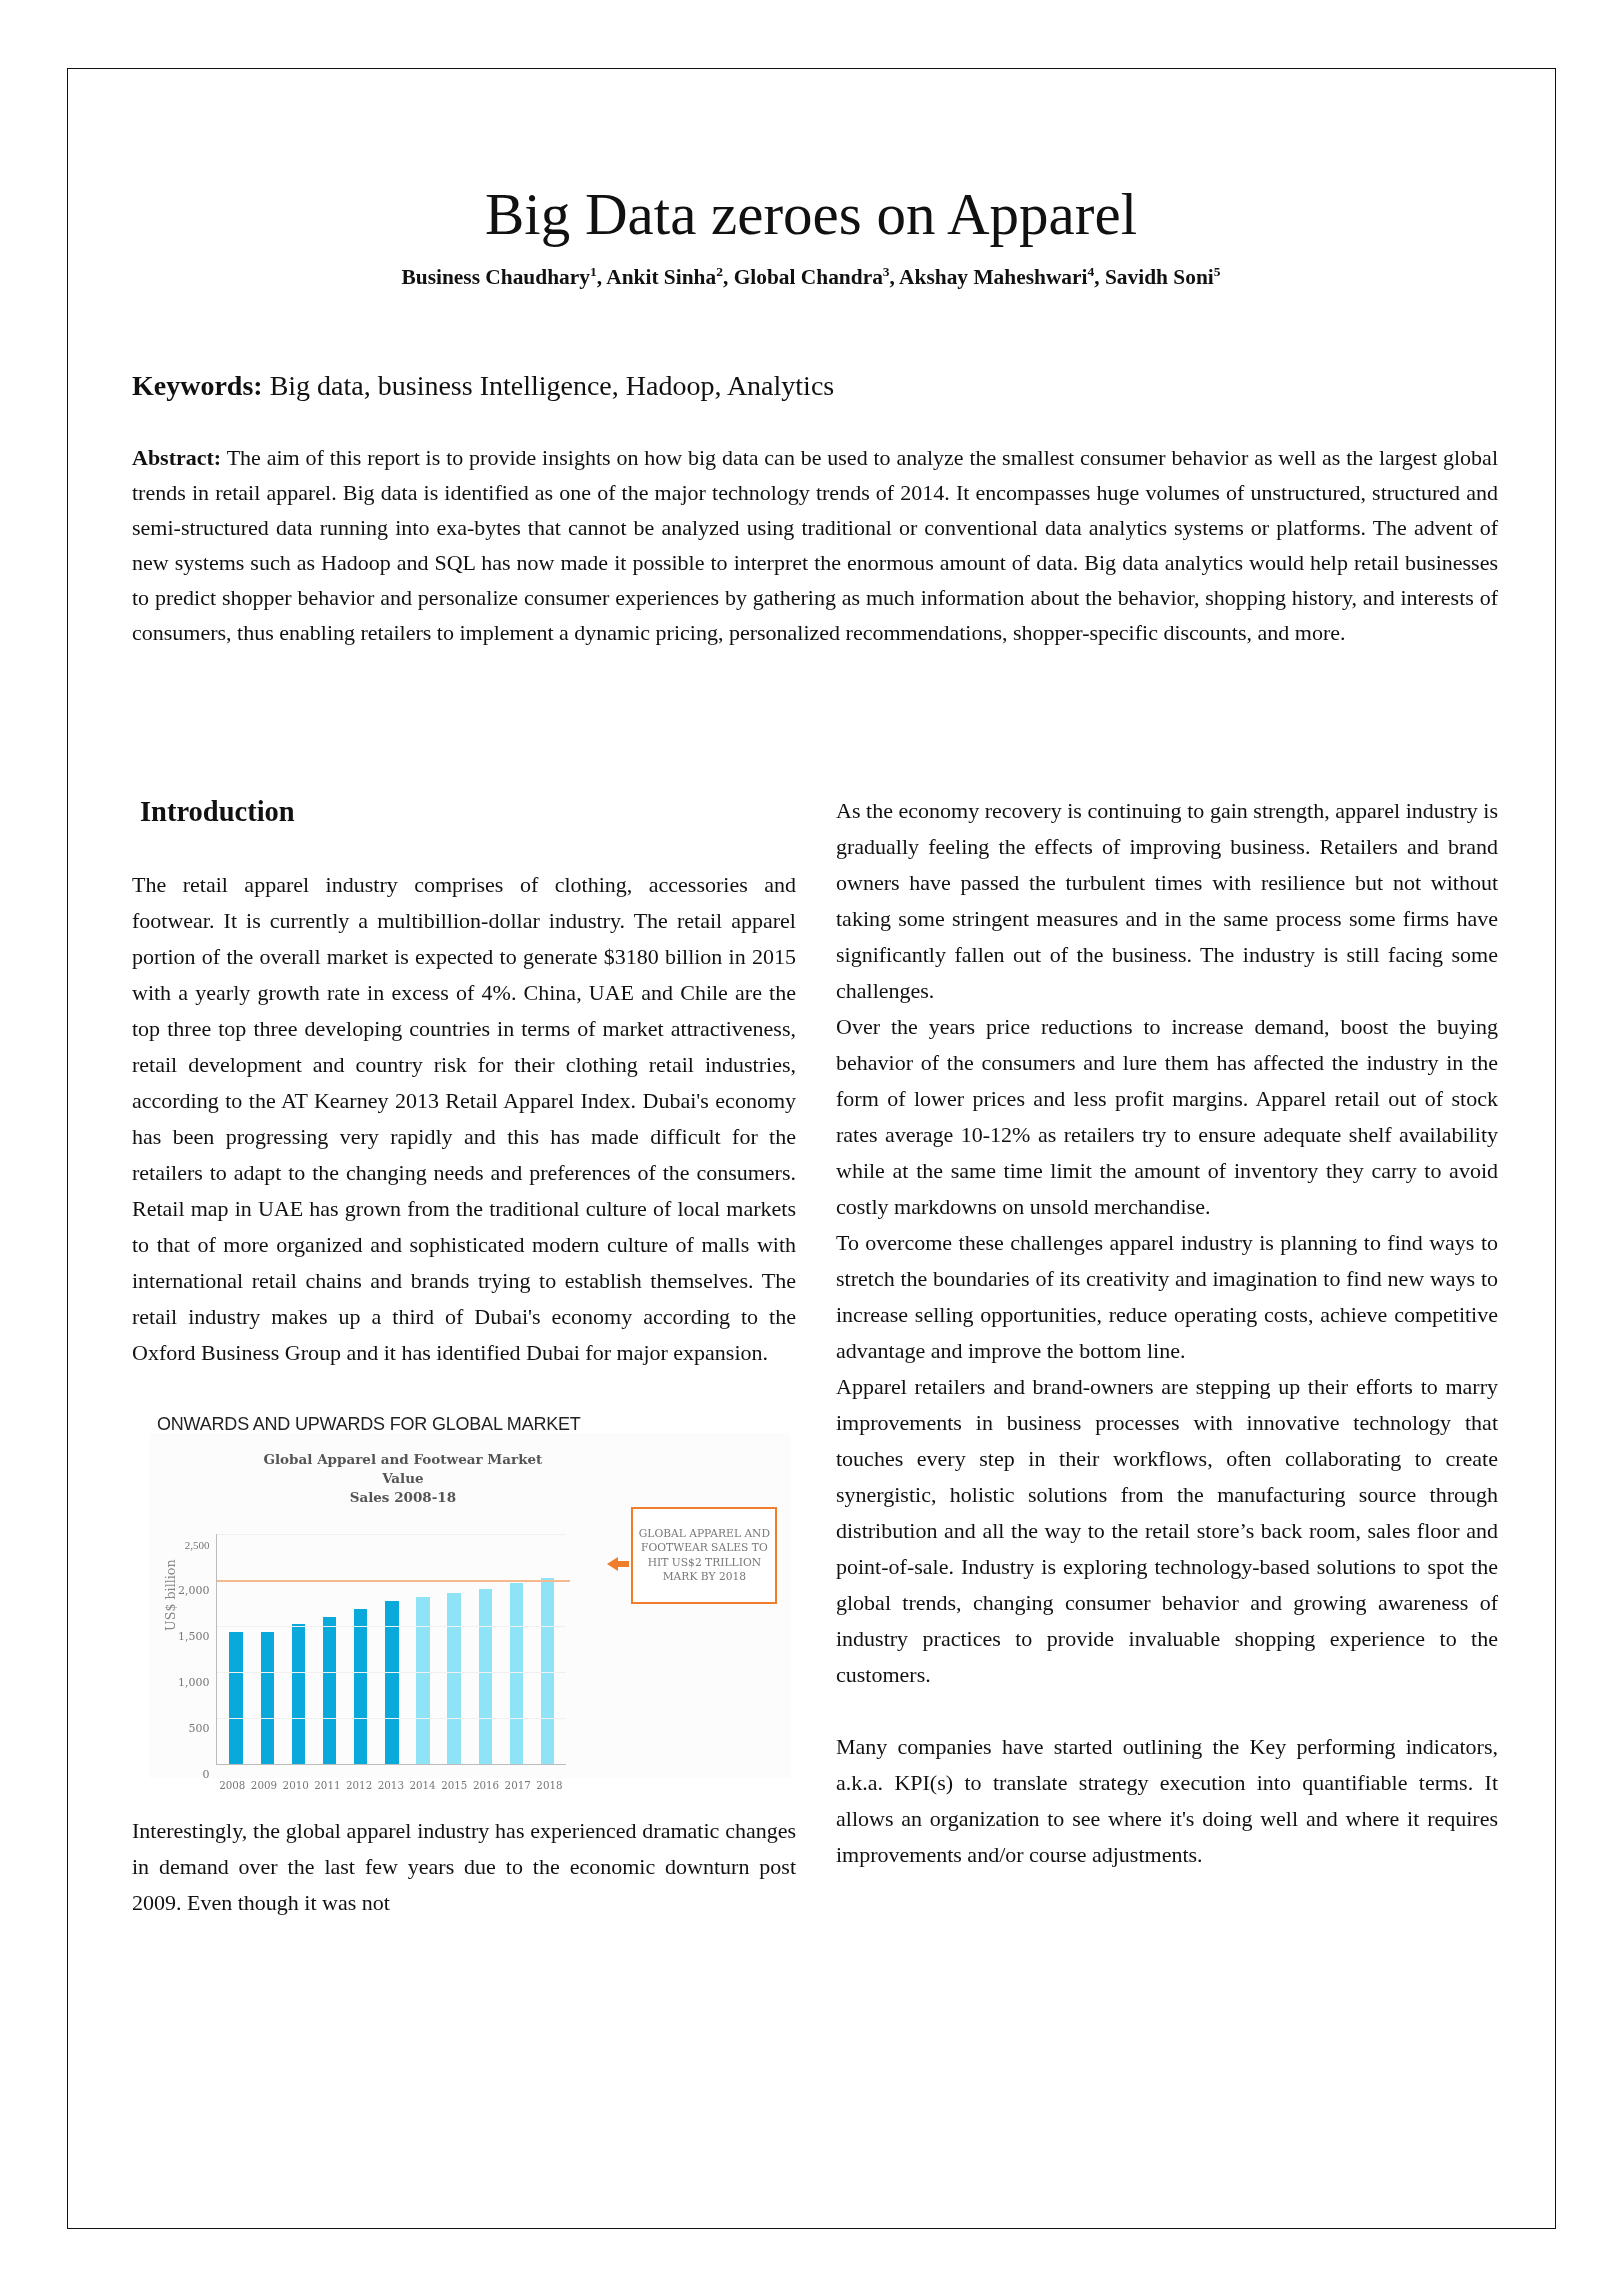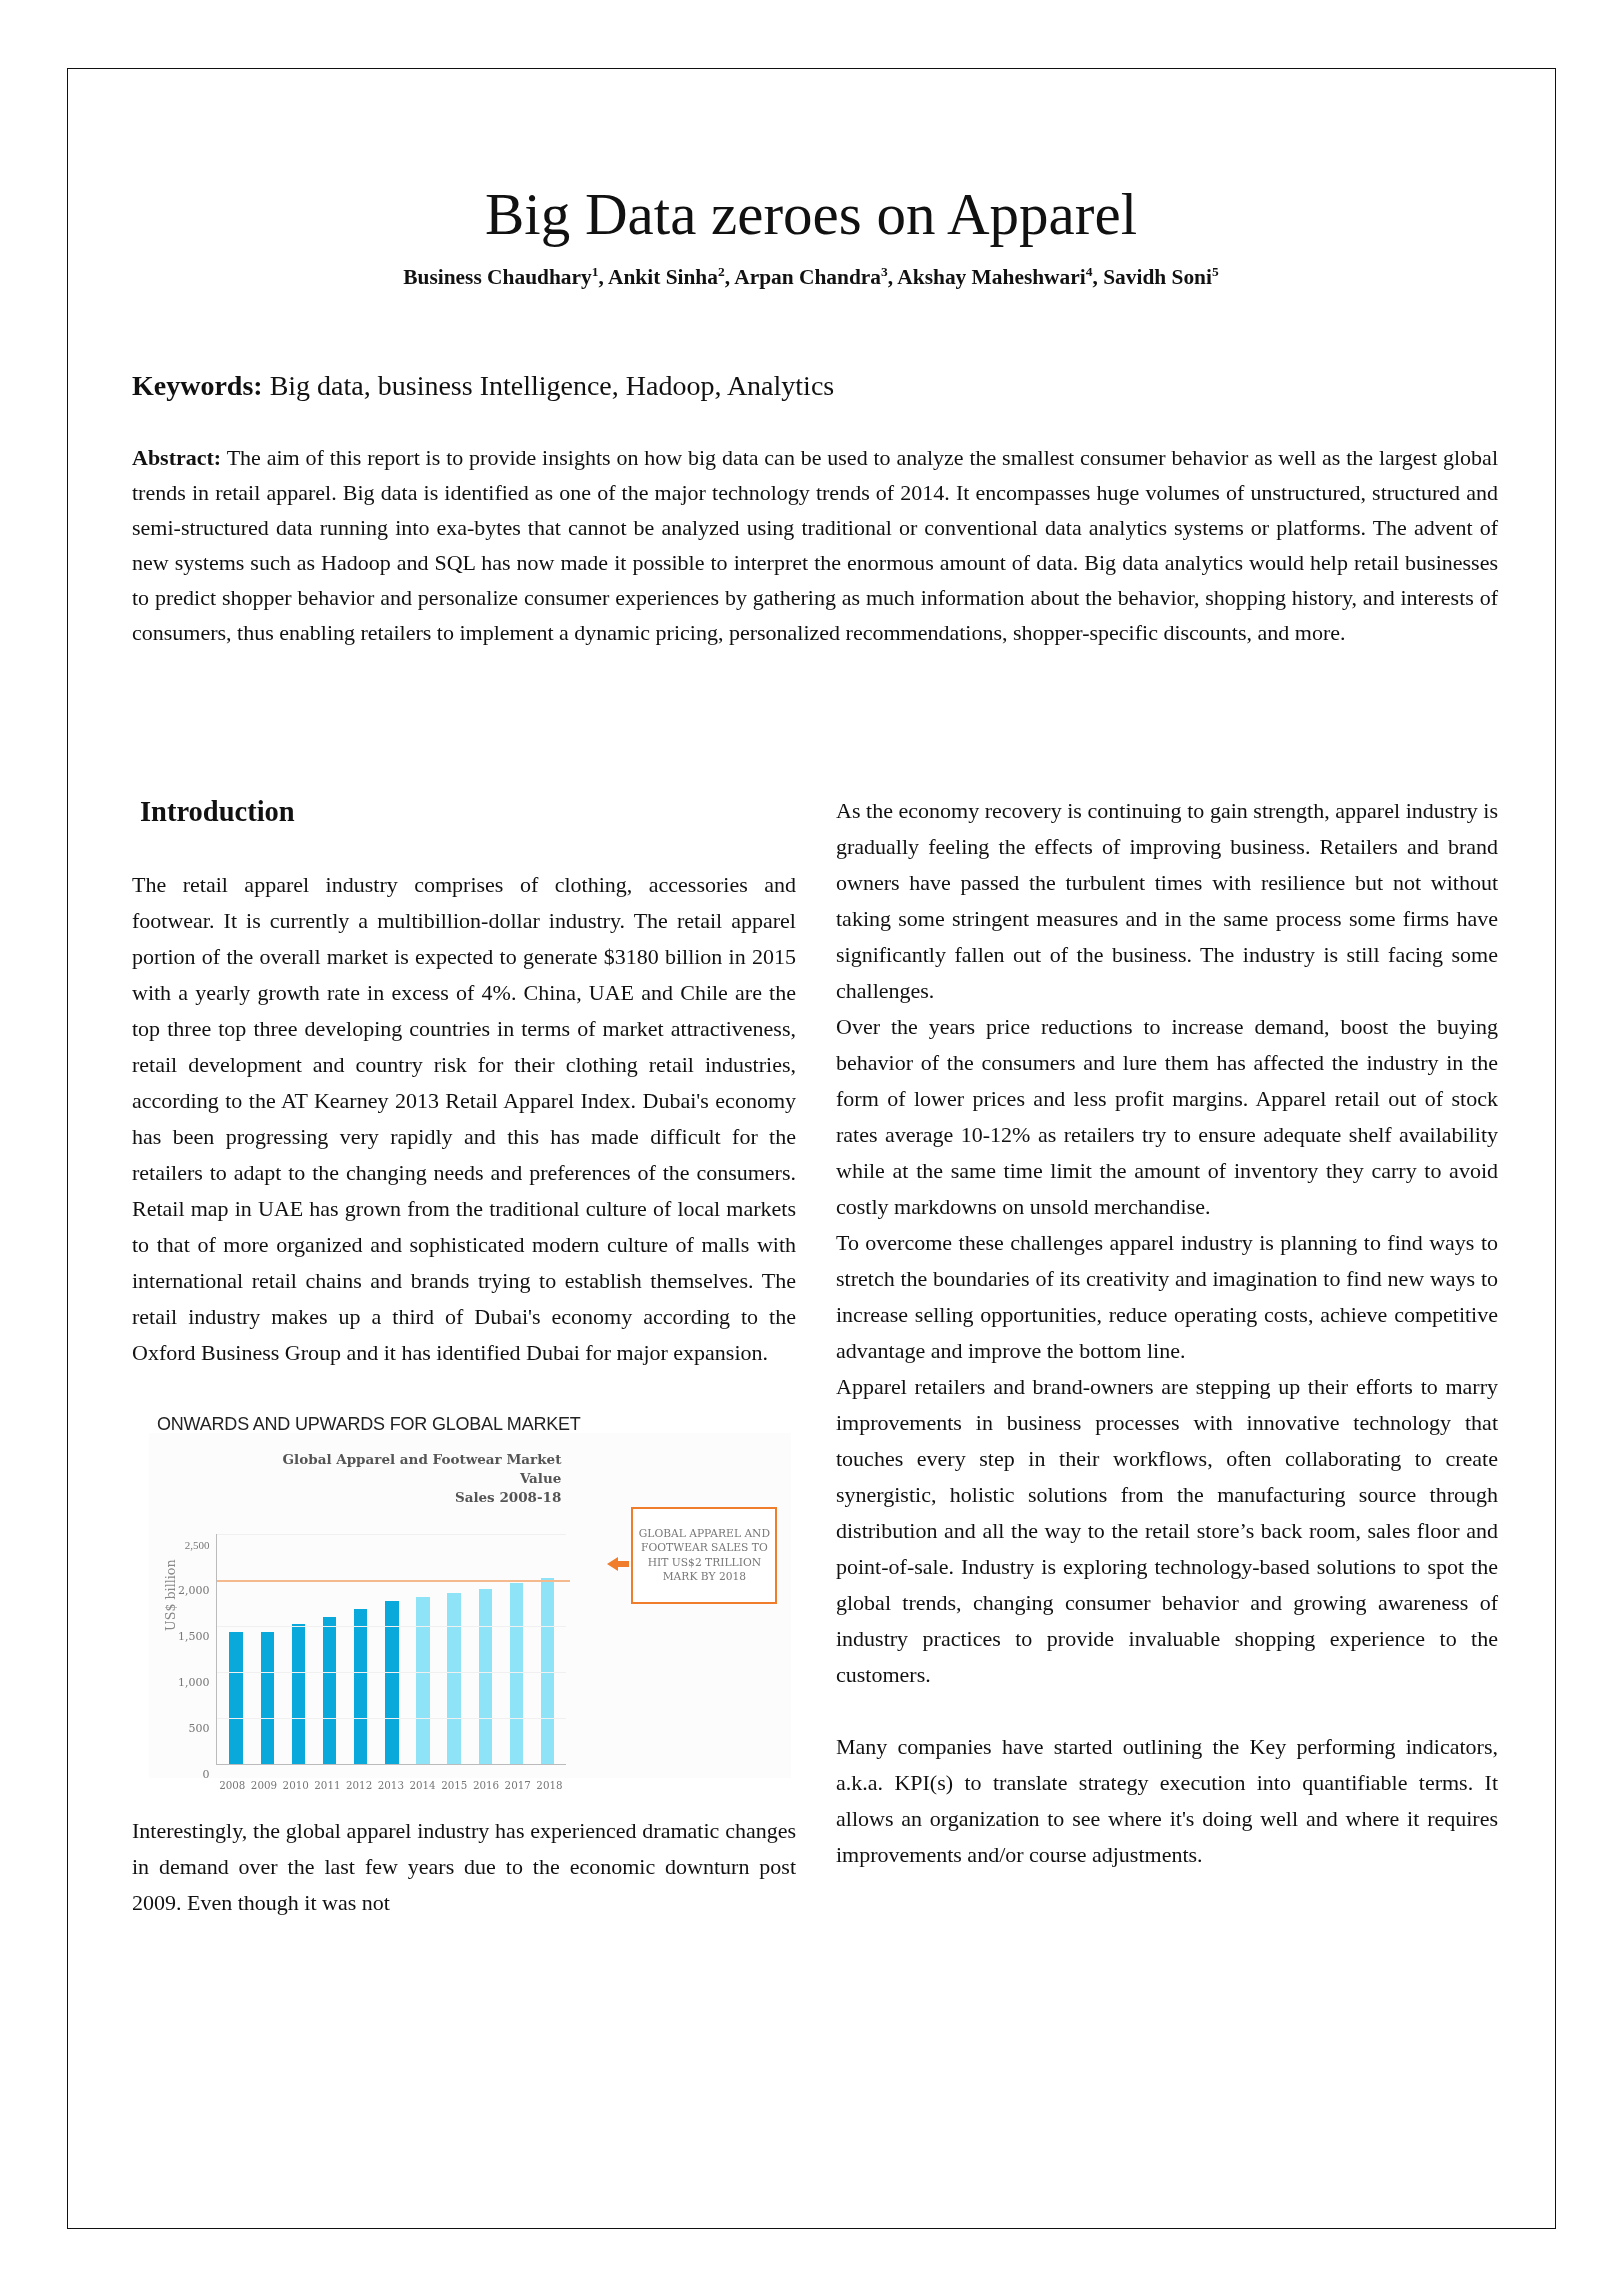--- a/index.html
+++ b/index.html
@@ -12,21 +12,21 @@
   .abstract { position:absolute; left:132px; top:440px; width:1366px; font-size:22px; line-height:35px; text-align:justify; }
   .b { font-weight:bold; }
   .col { position:absolute; font-size:22px; line-height:36px; text-align:justify; }
   .col p { margin:0; }
   .left-col { left:132px; top:794px; width:664px; }
   .right-col { left:836px; top:793px; width:662px; }
   .h-intro { font-size:28.5px; font-weight:bold; line-height:36px; margin:0 0 37px 8px; }
   .figure { position:relative; width:664px; height:376px; margin-top:30px; }
   .fig-super { position:absolute; left:25px; top:4.8px; font-family:"Liberation Sans", sans-serif; font-size:18px; color:#222; letter-spacing:-0.2px; }
   .chart-box { position:absolute; left:17.4px; top:32px; width:642px; height:345px; background:#fcfcfc; }
-  .chart-title { position:absolute; left:95px; top:17.4px; width:317px; text-align:right; font-family:"DejaVu Serif", serif; font-weight:bold; font-size:13.5px; line-height:19px; color:#555; }
+  .chart-title { position:absolute; left:95px; top:17.4px; width:317px; text-align:center; font-family:"DejaVu Serif", serif; font-weight:bold; font-size:13.5px; line-height:19px; color:#555; }
   .plot { position:absolute; left:67px; top:101px; width:349px; height:230px; border-left:0.8px solid #bbb; border-bottom:0.8px solid #bbb; }
   .gridline { position:absolute; left:0; right:0; height:0.8px; background:#f0f0f0; }
   .ref-line { position:absolute; left:0; right:-4px; height:1.6px; background:#f4b98c; }
   .ytick { position:absolute; right:356px; width:48px; text-align:right; font-family:"DejaVu Serif", serif; font-size:11px; color:#777; }
   .ylabel { position:absolute; left:3.2px; top:198px; transform:rotate(-90deg); transform-origin:left top; font-family:"DejaVu Serif", serif; font-size:12.7px; color:#888; white-space:nowrap; }
   .bars { position:absolute; left:0; right:0; bottom:0; top:0; display:flex; align-items:flex-end; justify-content:space-around; padding:0 3.2px; }
   .bar { width:13.5px; }
   .xticks { position:absolute; left:67px; top:334px; width:349px; display:flex; justify-content:space-around; font-family:"DejaVu Serif", serif; font-size:10.3px; color:#777; }
   .callout { position:absolute; left:482px; top:74px; width:146px; height:97px; border:2.4px solid #ef7d2c; box-sizing:border-box; background:#fff; display:flex; align-items:center; justify-content:center; text-align:center; font-family:"DejaVu Serif", serif; font-size:10.7px; line-height:14.3px; color:#777; padding:0; }
   .arrow { position:absolute; left:458px; top:124px; width:0; height:0; border-top:7.1px solid transparent; border-bottom:7.1px solid transparent; border-right:11px solid #ef7d2c; }
@@ -34,21 +34,21 @@
   .caption { font-size:22px; line-height:32px; margin:9.5px 0 0 40px; }
   .gap { height:36px; }
 </style>
 </head>
 <body>
 
 <div class="frame"></div>
 
 <h1 class="title">Big Data zeroes on Apparel</h1>
 
-<div class="authors" id="authors"><span>Business Chaudhary</span><sup>1</sup>, <span>Ankit Sinha</span><sup>2</sup>, <span>Arpan Chandra</span><sup>3</sup>, <span>Akshay Maheshwari</span><sup>4</sup>, <span>Savidh Soni</span><sup>5</sup></div>
+<div class="authors" id="authors"><span>Business Chaudhary</span><sup>1</sup>, <span>Ankit Sinha</span><sup>2</sup>, <span>Global Chandra</span><sup>3</sup>, <span>Akshay Maheshwari</span><sup>4</sup>, <span>Savidh Soni</span><sup>5</sup></div>
 
 <div class="keywords">
   <span class="b">Keywords:</span><span> Big data, business Intelligence, Hadoop, Analytics</span>
 </div>
 
 <div class="abstract">
   <span class="b">Abstract:</span><span> The aim of this report is to provide insights on how big data can be used to analyze the smallest consumer behavior as well as the largest global trends in retail apparel. Big data is identified as one of the major technology trends of 2014. It encompasses huge volumes of unstructured, structured and semi-structured data running into exa-bytes that cannot be analyzed using traditional or conventional data analytics systems or platforms. The advent of new systems such as Hadoop and SQL has now made it possible to interpret the enormous amount of data. Big data analytics would help retail businesses to predict shopper behavior and personalize consumer experiences by gathering as much information about the behavior, shopping history, and interests of consumers, thus enabling retailers to implement a dynamic pricing, personalized recommendations, shopper-specific discounts, and more.</span>
 </div>
 
 <div class="col left-col">

